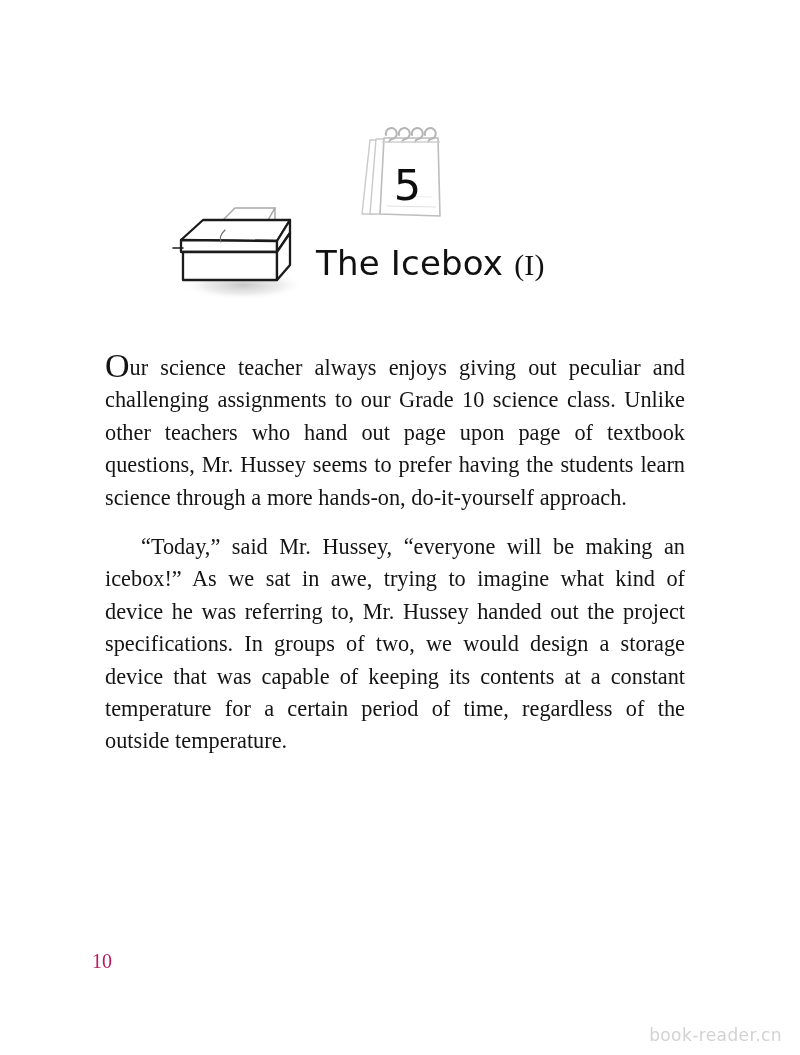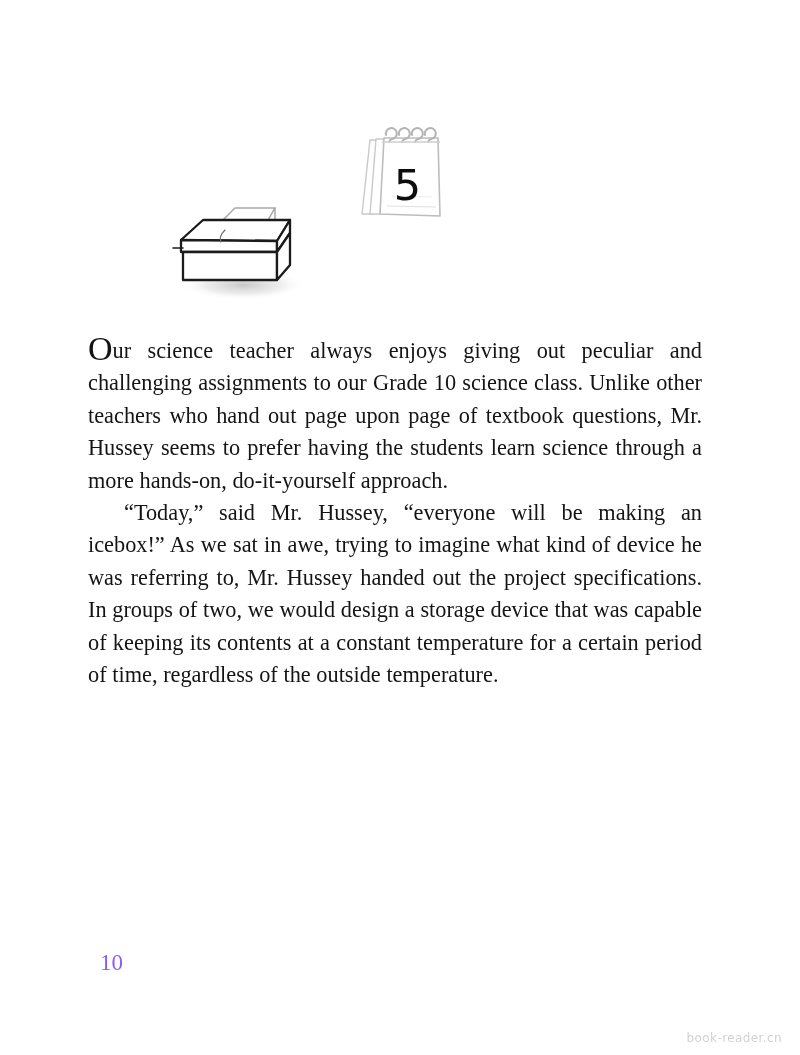--- a/index.html
+++ b/index.html
@@ -87,21 +87,21 @@
 
   
   .body-text {
     position: absolute;
     left: 88px;
     top: 335px;
     width: 614px;
   }
 
   .para {
-    margin: 0;
+    margin: 17px;
     font-size: 22.3px;
     line-height: 32.4px;
     text-align: justify;
     text-justify: inter-word;
     color: #141414;
     word-spacing: 0.1px;
   }
   .para + .para {
     text-indent: 36px;
   }
@@ -111,34 +111,34 @@
     line-height: 0;
     vertical-align: baseline;
     position: relative;
     top: 2px;
     letter-spacing: 0px;
   }
 
   
   .page-number {
     position: absolute;
-    left: 100px;
+    left: 92px;
     top: 950px;
-    font-size: 23px;
-    color: #8b5cf6;
+    font-size: 20px;
+    color: #be185d;
     font-family: "Liberation Serif", "DejaVu Serif", serif;
   }
 
   
   .watermark {
     position: absolute;
     right: 18px;
     bottom: 10px;
     font-family: "DejaVu Sans", sans-serif;
-    font-size: 12px;
+    font-size: 17px;
     color: #d2d2d2;
     letter-spacing: 0.4px;
     user-select: none;
   }
 </style>
 </head>
 <body>
 
 <div class="page">
 
@@ -211,20 +211,24 @@
         </g>
 
         <g stroke="#cfcfcf" stroke-width="1.3" fill="none">
           <path d="M42 24 L100 24"></path>
         </g>
       </svg>
     </div>
 
     <div class="chapter-number">5</div>
 
+    <div class="chapter-title">
+      <span>The Icebox</span>
+      <span class="numeral">(I)</span>
+    </div>
   </div>
 
   <div class="body-text">
     <p class="para"><span class="dropcap">O</span><span>ur science teacher always enjoys giving out peculiar and challenging assignments to our Grade 10 science class. Unlike other teachers who hand out page upon page of textbook questions, Mr. Hussey seems to prefer having the students learn science through a more hands-on, do-it-yourself approach.</span></p>
     <p class="para"><span>“Today,” said Mr. Hussey, “everyone will be making an icebox!” As we sat in awe, trying to imagine what kind of device he was referring to, Mr. Hussey handed out the project specifications. In groups of two, we would design a storage device that was capable of keeping its contents at a constant temperature for a certain period of time, regardless of the outside temperature.</span></p>
   </div>
 
   <div class="page-number">10</div>
 
   <div class="watermark">book-reader.cn</div>

